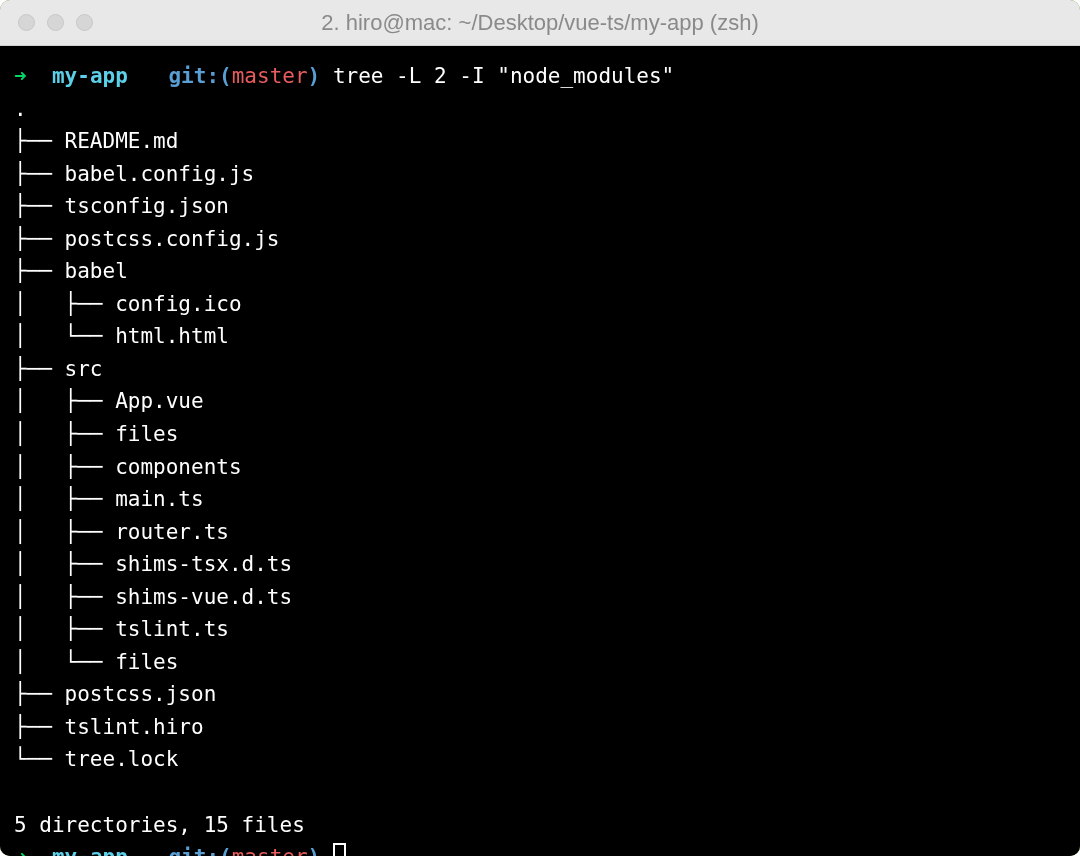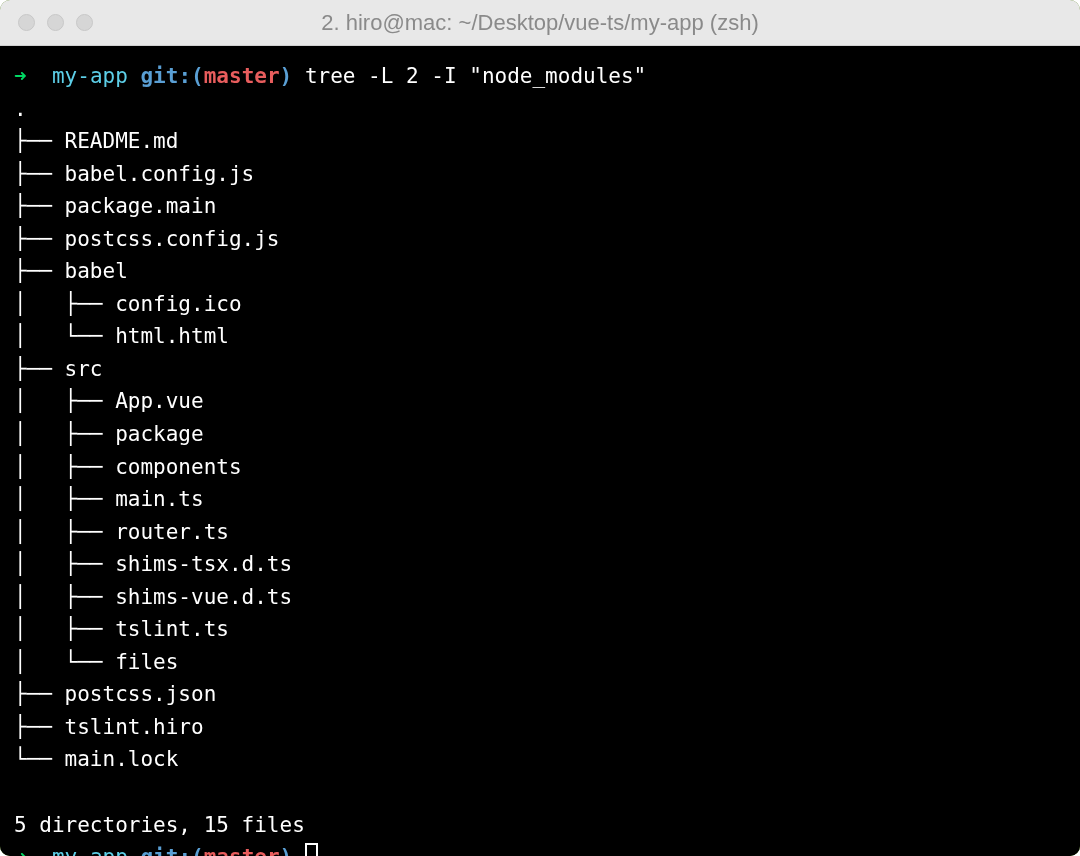--- a/index.html
+++ b/index.html
@@ -62,33 +62,34 @@
       color: #ffffff;
       overflow: hidden;
       white-space: pre;
     }
     .prompt-arrow {
       color: #00d964;
       font-weight: bold;
     }
     .prompt-path {
       color: #5dcfe8;
-      font-weight: normal;
+      font-weight: bold;
     }
     .prompt-git {
       color: #5a9fd4;
       font-weight: bold;
+      margin-left: 28px;
     }
     .prompt-paren {
       color: #5a9fd4;
       font-weight: bold;
     }
     .prompt-branch {
       color: #e85d5d;
-      font-weight: bold;
+      font-weight: normal;
     }
     .command {
       color: #ffffff;
     }
     .tree-line {
       color: #ffffff;
     }
     .summary {
       color: #ffffff;
     }
@@ -110,34 +111,34 @@
       <div class="traffic-light"></div>
       <div class="traffic-light"></div>
       <div class="traffic-light"></div>
     </div>
     <div class="title">2. hiro@mac: ~/Desktop/vue-ts/my-app (zsh)</div>
   </div>
   <div class="terminal"><span class="prompt-arrow">➜</span>  <span class="prompt-path">my-app</span> <span class="prompt-git">git:</span><span class="prompt-paren">(</span><span class="prompt-branch">master</span><span class="prompt-paren">)</span> <span class="command">tree -L 2 -I "node_modules"</span>
 <span class="tree-line">.</span>
 <span class="tree-line">├── README.md</span>
 <span class="tree-line">├── babel.config.js</span>
-<span class="tree-line">├── package.main</span>
+<span class="tree-line">├── tsconfig.json</span>
 <span class="tree-line">├── postcss.config.js</span>
 <span class="tree-line">├── babel</span>
 <span class="tree-line">│   ├── config.ico</span>
 <span class="tree-line">│   └── html.html</span>
 <span class="tree-line">├── src</span>
 <span class="tree-line">│   ├── App.vue</span>
-<span class="tree-line">│   ├── package</span>
+<span class="tree-line">│   ├── files</span>
 <span class="tree-line">│   ├── components</span>
 <span class="tree-line">│   ├── main.ts</span>
 <span class="tree-line">│   ├── router.ts</span>
 <span class="tree-line">│   ├── shims-tsx.d.ts</span>
 <span class="tree-line">│   ├── shims-vue.d.ts</span>
 <span class="tree-line">│   ├── tslint.ts</span>
 <span class="tree-line">│   └── files</span>
 <span class="tree-line">├── postcss.json</span>
 <span class="tree-line">├── tslint.hiro</span>
-<span class="tree-line">└── main.lock</span>
+<span class="tree-line">└── tree.lock</span>
 
 <span class="summary">5 directories, 15 files</span>
 <span class="prompt-arrow">➜</span>  <span class="prompt-path">my-app</span> <span class="prompt-git">git:</span><span class="prompt-paren">(</span><span class="prompt-branch">master</span><span class="prompt-paren">)</span> <span class="cursor"></span></div>
 </div>
 
 </body></html>

